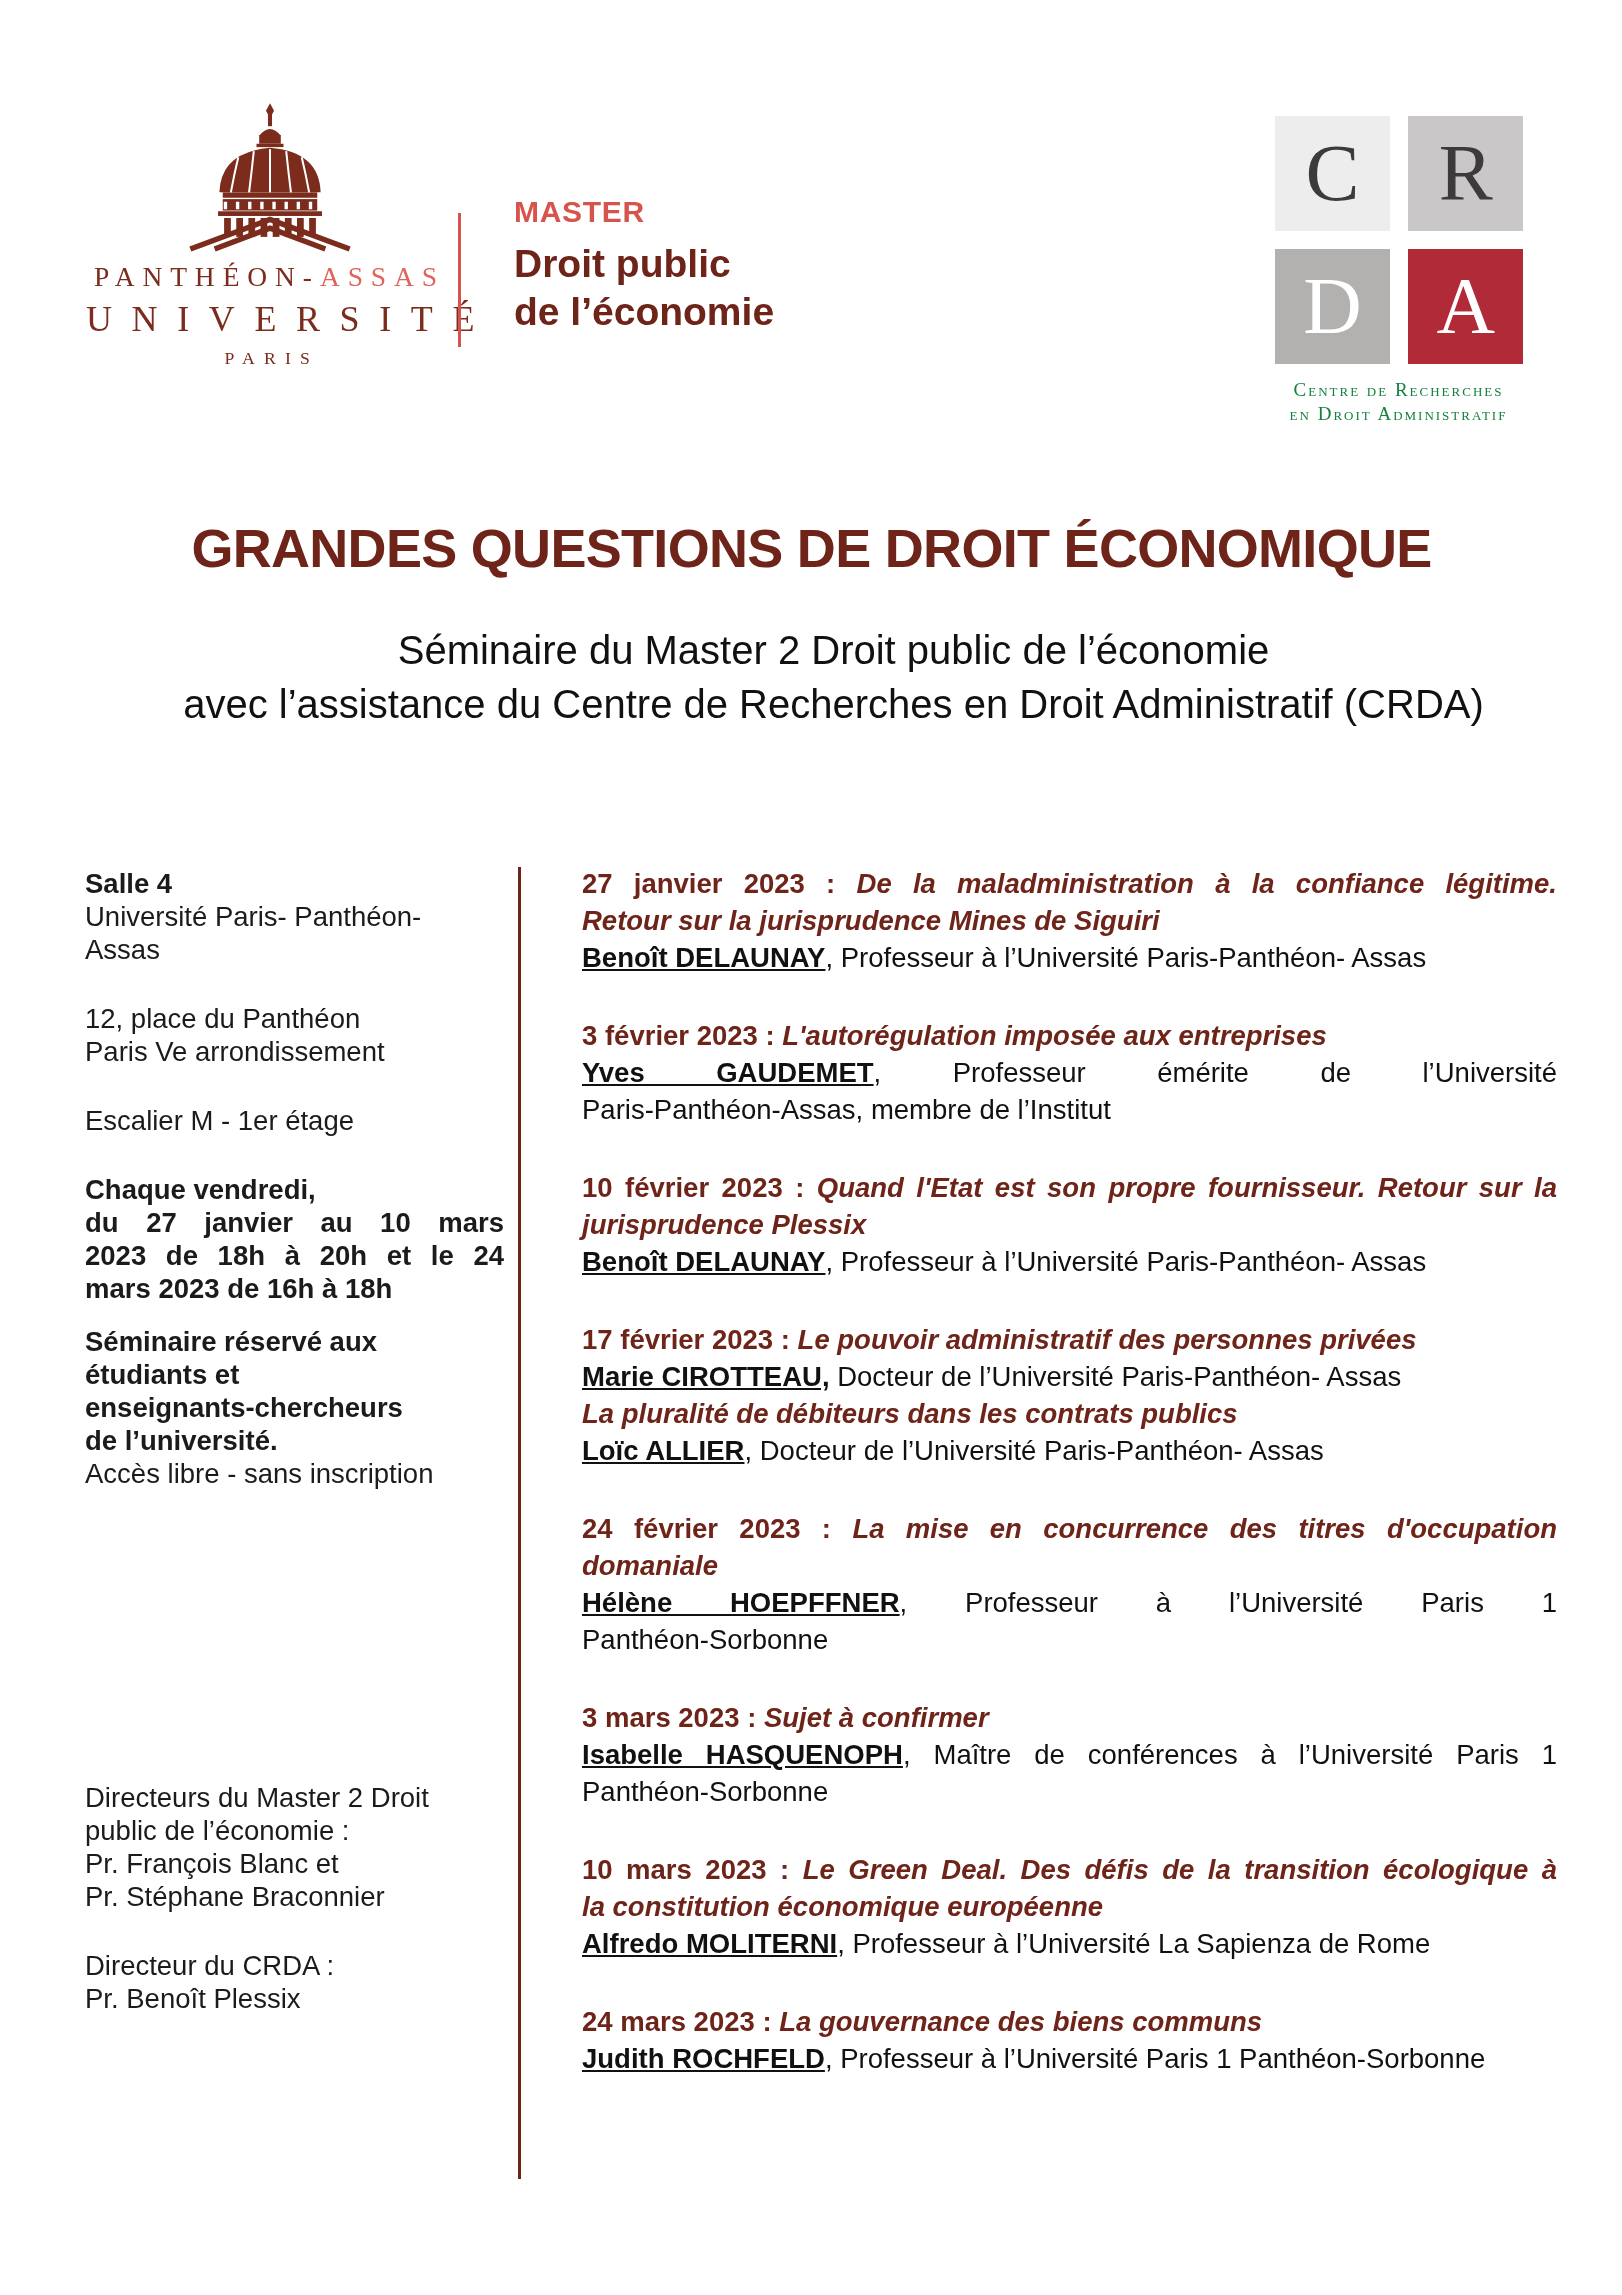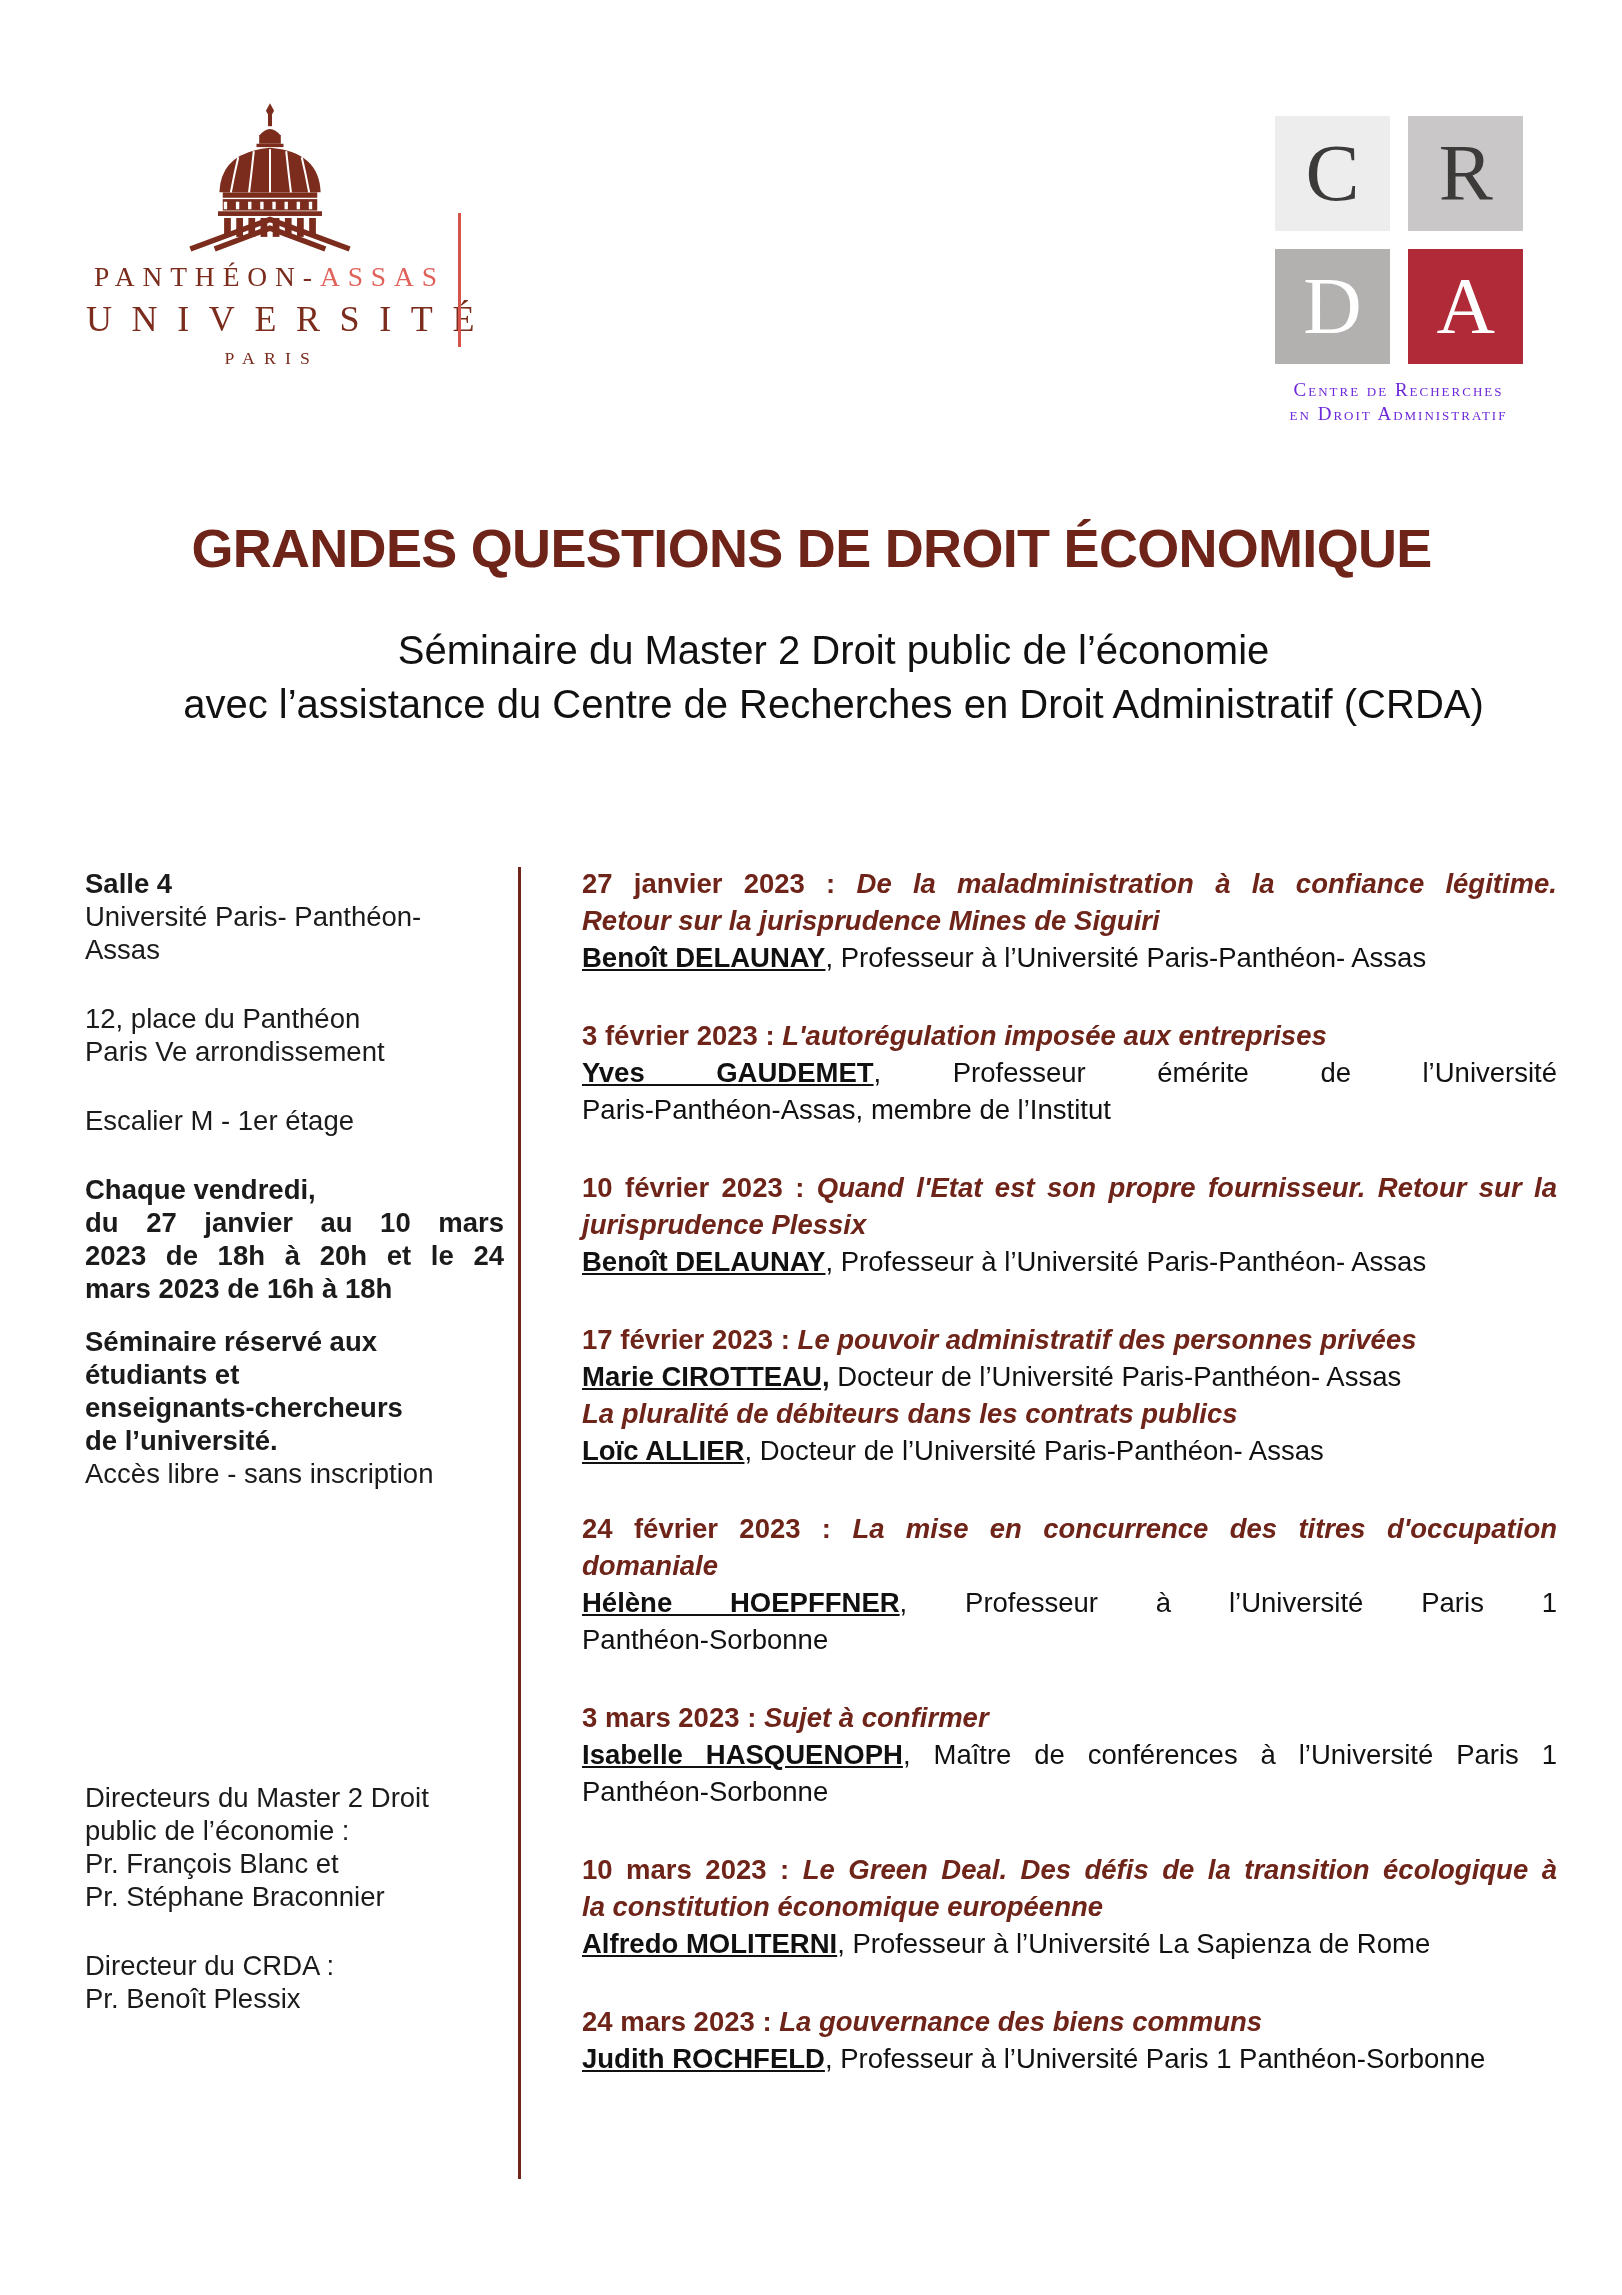--- a/index.html
+++ b/index.html
@@ -27,21 +27,21 @@
   .master-title{margin-top:10.5px;font-size:39px;font-weight:700;line-height:48px;
     color:var(--maroon,#6e2419);}
 
   
   .crda{position:absolute;left:1275px;top:116px;width:247px;}
   .crda-grid{display:grid;grid-template-columns:115px 115px;grid-auto-rows:115px;gap:18.3px;}
   .sq{display:flex;align-items:center;justify-content:center;
     font-family:"Liberation Serif",serif;font-size:81px;}
   .crda-caption{position:absolute;left:1235px;top:378px;width:327px;text-align:center;
     font-family:"Liberation Serif",serif;font-variant:small-caps;font-size:19px;
-    letter-spacing:2px;line-height:24px;color:#6d28d9;}
+    letter-spacing:2px;line-height:24px;color:#15803d;}
 
   
   .main-title{position:absolute;left:0;right:0;top:517px;text-align:center;
     font-size:54px;font-weight:700;letter-spacing:-0.7px;color:var(--maroon,#6e2419);}
   .subtitle{position:absolute;left:8px;right:0;top:623px;text-align:center;
     font-size:40px;line-height:54px;color:#111;padding-left:36px;}
 
   
   .info-column{position:absolute;left:85px;top:867px;width:419px;}
   .l-line{font-size:27.5px;line-height:33px;}
@@ -100,20 +100,27 @@
         <path d="M2,216 L120,172 L238,216"></path>
         <path d="M38,216 L120,185 L202,216"></path>
       </g>
     </svg>
     <div class="pa-word1"><span>PANTHÉON-</span><span class="assas">ASSAS</span></div>
     <div class="pa-word2">UNIVERSITÉ</div>
     <div class="pa-word3">PARIS</div>
   </div>
 
   <div class="master-rule"></div>
+  <div class="master">
+    <div class="master-kicker">MASTER</div>
+    <div class="master-title">
+      <div>Droit public</div>
+      <div>de l’économie</div>
+    </div>
+  </div>
 
   <div class="crda">
     <div class="crda-grid">
         <div class="sq" style="background: rgb(237, 237, 237); color: rgb(61, 58, 58);">
           <span>C</span>
         </div>
         <div class="sq" style="background: rgb(201, 199, 199); color: rgb(61, 58, 58);">
           <span>R</span>
         </div>
         <div class="sq" style="background: rgb(179, 176, 176); color: rgb(255, 255, 255);">

